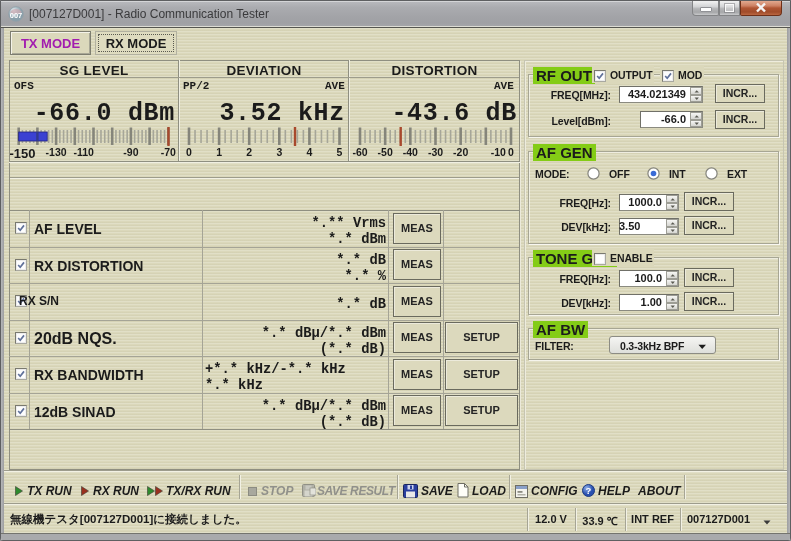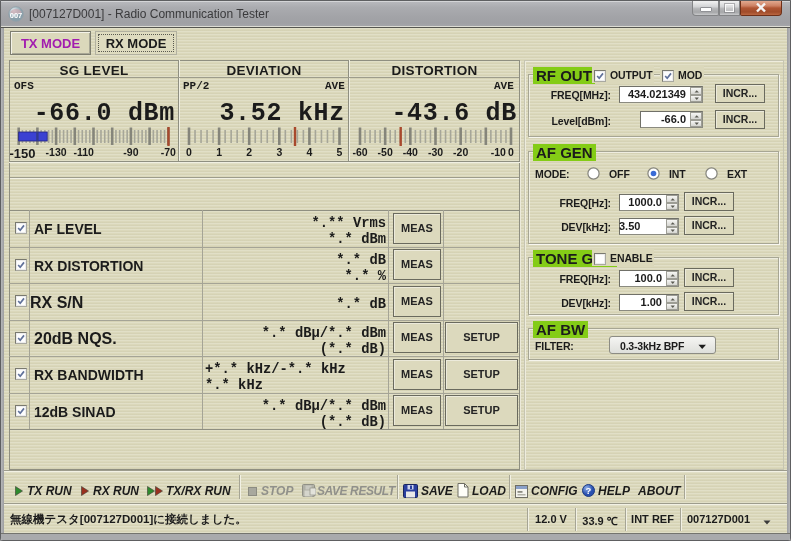--- a/index.html
+++ b/index.html
@@ -232,21 +232,21 @@
     </svg>
   </div>
 <div class="abs b txt" style="left:34px;top:257.8px;font-size:14px">RX DISTORTION</div>
 <div class="abs mono b txt" style="left:205px;top:252.8px;width:181px;text-align:right;font-size:13.8px;line-height:16px">*.* dB<br>*.* %</div>
 <div class="abs btn" style="left:393px;top:249.0px;width:48px;height:31px;font-size:11px;line-height:29px">MEAS</div>
 <div class="abs" style="left:14.5px;top:295.25px;width:12px;height:12px;background:#fdfdfd;border:1px solid #a8a8a0;border-top-color:#79796f;border-left-color:#79796f;box-shadow:inset 0 0 0 1px #ececec">
     <svg width="12" height="12" style="position:absolute;left:-1px;top:-1px">
       <path d="M3.2 6.0 L5.2 8.2 L9.0 3.4" stroke="#60719a" stroke-width="1.7" fill="none"></path>
     </svg>
   </div>
-<div class="abs b txt" style="left:30px;top:294.2px;font-size:16px">RX S/N</div>
+<div class="abs b txt" style="left:19px;top:294.2px;font-size:12px">RX S/N</div>
 <div class="abs mono b txt" style="left:205px;top:297.2px;width:181px;text-align:right;font-size:13.8px;line-height:16px">*.* dB</div>
 <div class="abs btn" style="left:393px;top:285.5px;width:48px;height:31px;font-size:11px;line-height:29px">MEAS</div>
 <div class="abs" style="left:14.5px;top:331.75px;width:12px;height:12px;background:#fdfdfd;border:1px solid #a8a8a0;border-top-color:#79796f;border-left-color:#79796f;box-shadow:inset 0 0 0 1px #ececec">
     <svg width="12" height="12" style="position:absolute;left:-1px;top:-1px">
       <path d="M3.2 6.0 L5.2 8.2 L9.0 3.4" stroke="#60719a" stroke-width="1.7" fill="none"></path>
     </svg>
   </div>
 <div class="abs b txt" style="left:34px;top:330px;font-size:16px">20dB NQS.</div>
 <div class="abs mono b txt" style="left:205px;top:325.8px;width:181px;text-align:right;font-size:13.8px;line-height:16px">*.* dBμ/*.* dBm<br>(*.* dB)</div>
 <div class="abs btn" style="left:393px;top:322.0px;width:48px;height:31px;font-size:11px;line-height:29px">MEAS</div>

